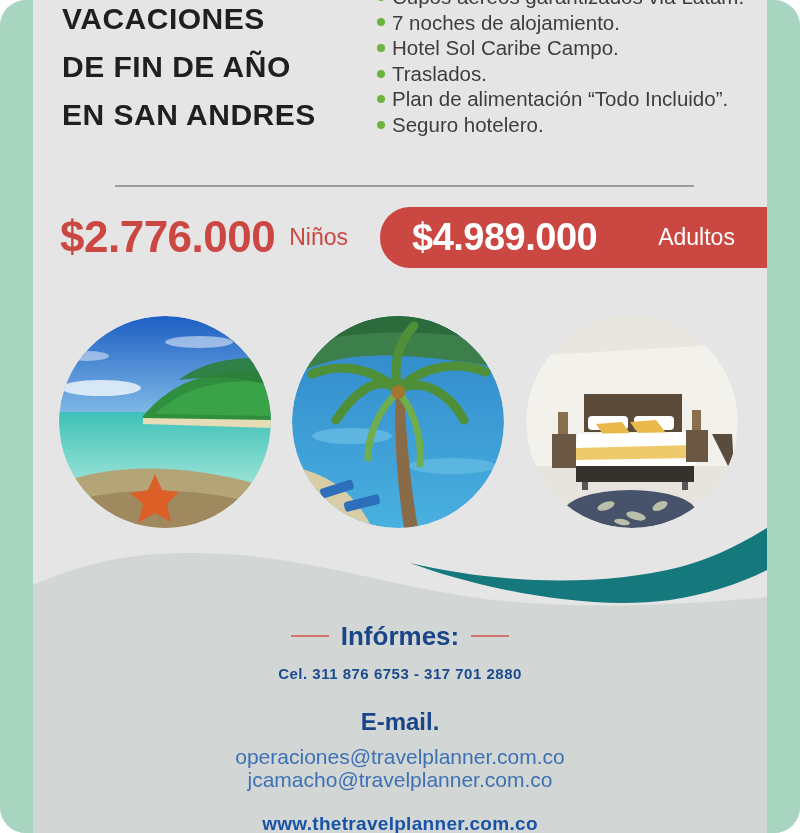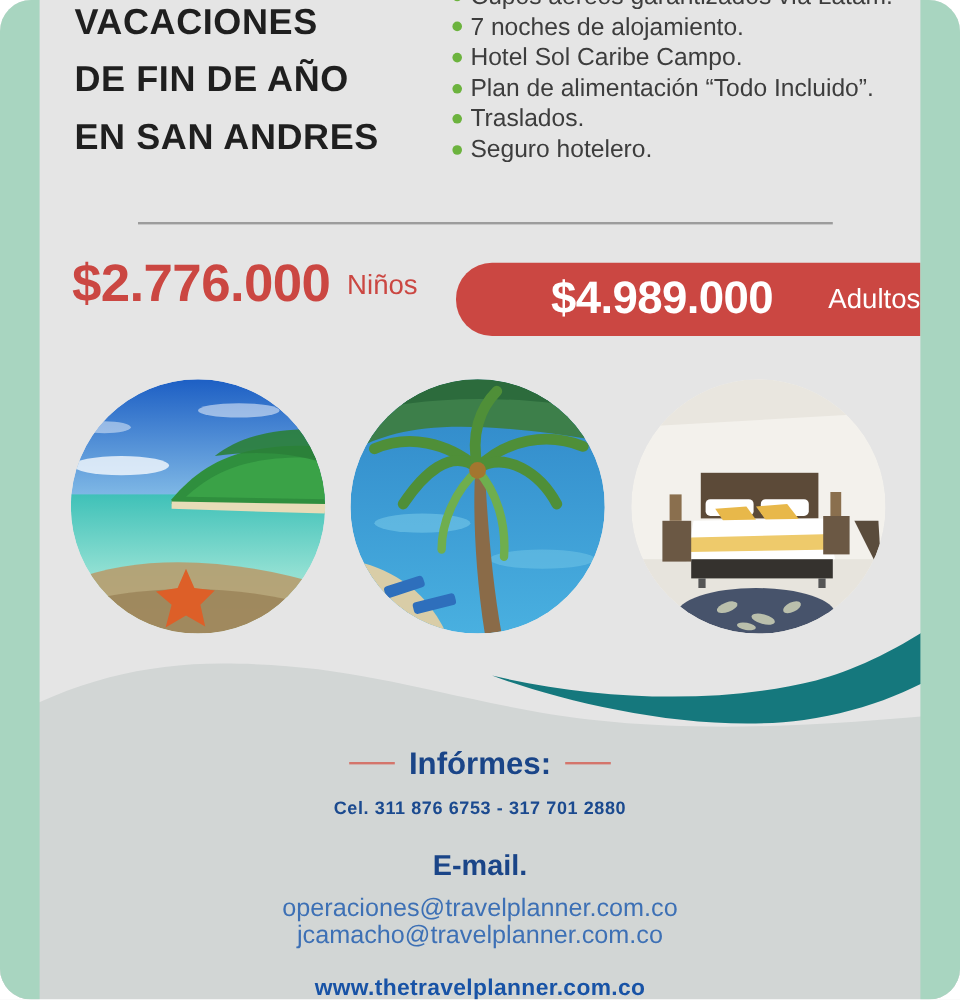--- a/index.html
+++ b/index.html
@@ -21,21 +21,21 @@
   .bullets li { display:flex; align-items:center; font-size:20.5px; color:#3d3d3d; line-height:25.6px; white-space:nowrap; }
   .bullets .dot { width:8px; height:8px; border-radius:50%; background:#6cb33e; margin-right:7px; flex:0 0 8px; }
 
   
   .divider { position:absolute; left:115px; top:185px; width:579px; height:2px; background:#9c9c9c; z-index:2; }
 
   
   .price-children { position:absolute; left:60px; top:206px; height:62px; display:flex; align-items:center; gap:14px; z-index:2; }
   .price-children .amount { font-size:44px; font-weight:700; color:#cb4742; letter-spacing:-0.5px; }
   .price-children .label { font-size:23px; color:#cb4742; }
-  .price-adults { position:absolute; left:380px; top:219px; width:387px; height:61px; background:#cb4742; border-radius:30px 0 0 30px; display:flex; align-items:center; padding-left:32px; gap:3px; z-index:2;justify-content:flex-end; }
+  .price-adults { position:absolute; left:380px; top:207px; width:387px; height:61px; background:#cb4742; border-radius:30px 0 0 30px; display:flex; align-items:center; padding-left:32px; gap:18px; z-index:2; }
   .price-adults .amount { font-size:38px; font-weight:700; color:#ffffff; letter-spacing:-0.5px; }
   .price-adults .label { font-size:23px; color:#ffffff;margin-left:43px; }
 
   
   .photos { position:absolute; top:316px; left:0; width:800px; height:212px; z-index:2; }
   .photo { position:absolute; width:212px; height:212px; border-radius:50%; overflow:hidden; }
   .photo svg { display:block; }
   .photo.p1 { left:59px; }
   .photo.p2 { left:292px; }
   .photo.p3 { left:526px; }
@@ -76,25 +76,25 @@
     <li>
         <span class="dot"></span>
         <span>7 noches de alojamiento.</span>
       </li>
     <li>
         <span class="dot"></span>
         <span>Hotel Sol Caribe Campo.</span>
       </li>
     <li>
         <span class="dot"></span>
+        <span>Traslados.</span>
+      </li>
+    <li>
+        <span class="dot"></span>
         <span>Plan de alimentación “Todo Incluido”.</span>
-      </li>
-    <li>
-        <span class="dot"></span>
-        <span>Traslados.</span>
       </li>
     <li>
         <span class="dot"></span>
         <span>Seguro hotelero.</span>
       </li>
   </ul>
 
   <div class="divider"></div>
 
   <div class="price-children">

